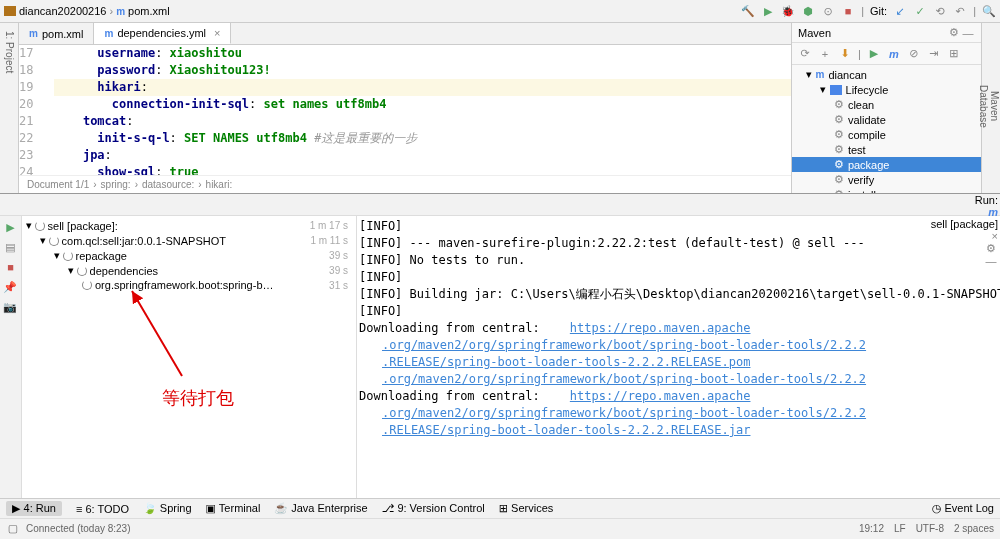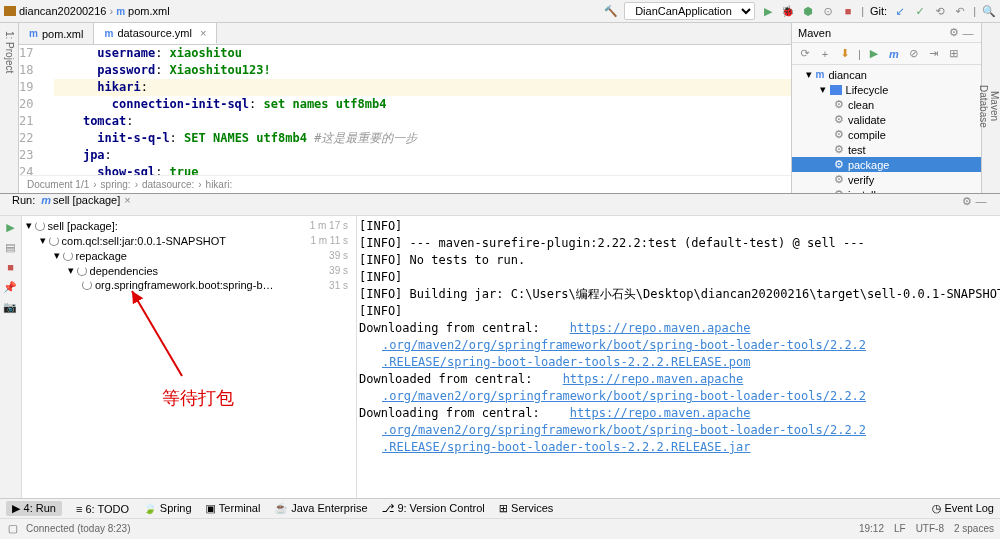--- a/index.html
+++ b/index.html
@@ -37,21 +37,21 @@
 .maven-toolbar { height: 22px; display: flex; align-items: center; gap: 6px; padding: 0 6px; border-bottom: 1px solid #ddd; font-size: 11px; }
 .maven-tree { flex: 1; padding: 2px 0; font-size: 11px; overflow: auto; }
 .maven-tree-row { padding: 1px 6px; display: flex; align-items: center; gap: 4px; cursor: pointer; }
 .maven-tree-row.sel { background: #3e86d7; color: #fff; }
 .maven-tree-row .indent0 { padding-left: 4px; }
 .maven-tree-row .indent1 { padding-left: 18px; }
 .maven-tree-row .indent2 { padding-left: 32px; }
 .gear-i { color: #888; }
 .maven-tree-row.sel .gear-i { color: #fff; }
 .run-panel { height: 305px; border-top: 1px solid #999; display: flex; flex-direction: column; background: #fff; }
-.run-header { height: 22px; display: flex; align-items: flex-start; padding: 0 12px; font-size: 11px; background: #f2f2f2; border-bottom: 1px solid #ddd; }
+.run-header { height: 22px; display: flex; align-items: flex-end; padding: 0 2px; font-size: 11px; background: #f2f2f2; border-bottom: 1px solid #ddd; flex-direction: column; }
 .run-body { flex: 1; display: flex; overflow: hidden; }
 .run-left-icons { width: 22px; background: #f2f2f2; display: flex; flex-direction: column; align-items: center; gap: 6px; padding-top: 4px; border-right: 1px solid #ddd; }
 .run-tree { width: 335px; border-right: 1px solid #ddd; font-size: 11px; padding: 2px 0; overflow: auto; position: relative; }
 .run-tree-row { display: flex; padding: 1px 4px; align-items: center; gap: 3px; }
 .run-tree-row .time { margin-left: auto; color: #aaa; font-size: 10px; padding-right: 4px; }
 .spin { display: inline-block; width: 10px; height: 10px; border: 1.5px solid #888; border-top-color: transparent; border-radius: 50%; }
 .run-console { flex: 1; font-family: "Consolas", monospace; font-size: 12px; overflow: auto; padding: 2px; position: relative; }
 .console-line { white-space: nowrap; line-height: 17px; }
 .link { color: #3e86d7; text-decoration: underline; padding-left: 23px; }
 .annotation { position: absolute; color: #d00; font-family: "Microsoft YaHei", sans-serif; font-size: 18px; }
@@ -67,21 +67,20 @@
 <div class="toolbar-top">
   <div class="left">
     <span class="folder-icon"></span>
     <span>diancan20200216</span>
     <span class="gray">›</span>
     <span class="file-m-icon">m</span>
     <span>pom.xml</span>
   </div>
   <div class="right">
     <span class="tb-icon green">🔨</span>
-    <select class="run-combo"><option>DianCanApplication</option></select>
     <span class="tb-icon green">▶</span>
     <span class="tb-icon green">🐞</span>
     <span class="tb-icon green">⬢</span>
     <span class="tb-icon gray">⊙</span>
     <span class="tb-icon red">■</span>
     <span class="gray">|</span>
     <span>Git:</span>
     <span class="tb-icon blue">↙</span>
     <span class="tb-icon green">✓</span>
     <span class="tb-icon gray">⟲</span>
@@ -96,21 +95,21 @@
       <span>1: Project</span>
     </div>
   <div class="editor-wrap">
     <div class="editor-tabs">
       <div class="editor-tab">
           <span class="file-m-icon">m</span>
           <span>pom.xml</span>
         </div>
       <div class="editor-tab active">
           <span class="file-m-icon">m</span>
-          <span>datasource.yml</span>
+          <span>dependencies.yml</span>
           <span class="gray" style="margin-left:4px">×</span>
         </div>
     </div>
     <div class="editor-body">
       <div class="ln" id="line-numbers">
           <div class="code-line">17</div>
           <div class="code-line">18</div>
           <div class="code-line">19</div>
           <div class="code-line">20</div>
           <div class="code-line">21</div>
@@ -241,21 +240,20 @@
       </svg>
     <div class="console-line">[INFO]</div>
         <div class="console-line">[INFO] --- maven-surefire-plugin:2.22.2:test (default-test) @ sell ---</div>
         <div class="console-line">[INFO] No tests to run.</div>
         <div class="console-line">[INFO]</div>
         <div class="console-line">[INFO] Building jar: C:\Users\编程小石头\Desktop\diancan20200216\target\sell-0.0.1-SNAPSHOT.jar</div>
         <div class="console-line">[INFO]</div>
         <div class="console-line">Downloading from central: <span class="link">https://repo.maven.apache</span></div>
         <div class="console-line">  <span class="link">.org/maven2/org/springframework/boot/spring-boot-loader-tools/2.2.2</span></div>
         <div class="console-line">  <span class="link">.RELEASE/spring-boot-loader-tools-2.2.2.RELEASE.pom</span></div>
-        <div class="console-line">Downloaded from central: <span class="link">https://repo.maven.apache</span></div>
         <div class="console-line">  <span class="link">.org/maven2/org/springframework/boot/spring-boot-loader-tools/2.2.2</span></div>
         <div class="console-line">Downloading from central: <span class="link">https://repo.maven.apache</span></div>
         <div class="console-line">  <span class="link">.org/maven2/org/springframework/boot/spring-boot-loader-tools/2.2.2</span></div>
         <div class="console-line">  <span class="link">.RELEASE/spring-boot-loader-tools-2.2.2.RELEASE.jar</span></div>
       </div>
   </div>
 </div>
 
 <div class="bottom-bar">
   <span class="sel-tab">▶ <span>4: Run</span></span>

